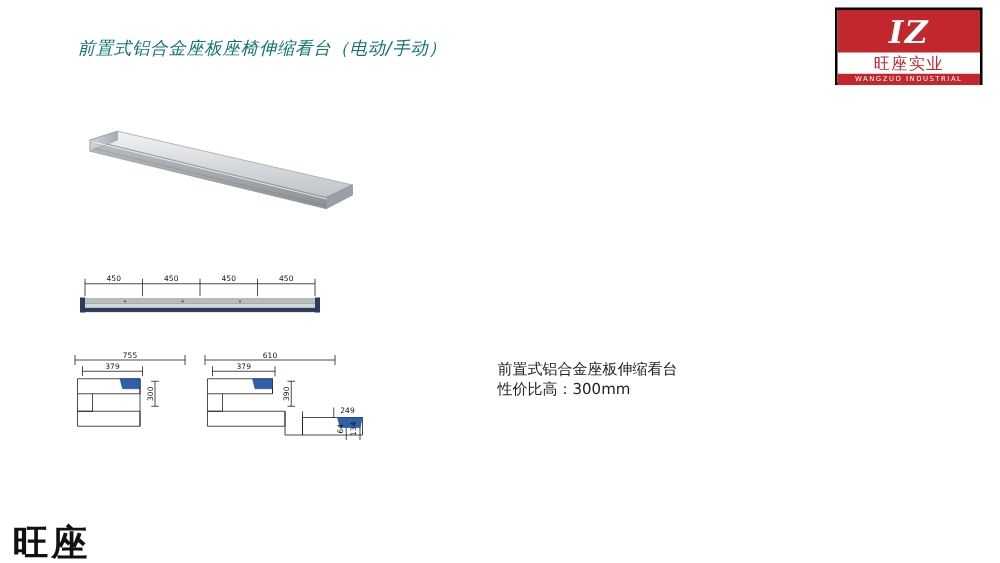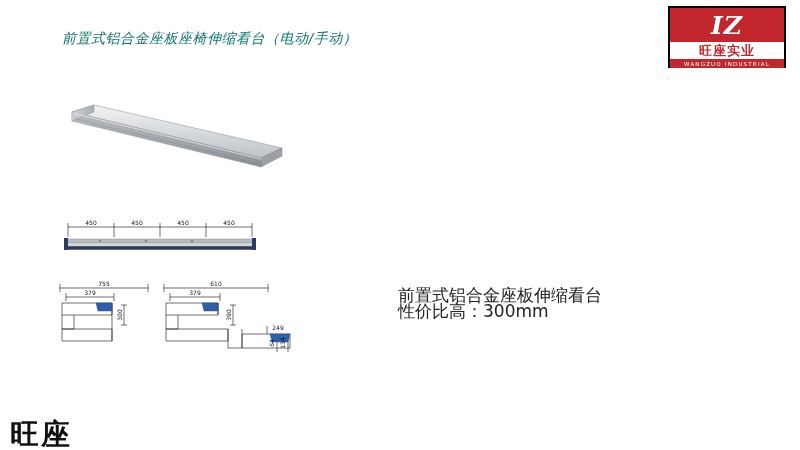--- a/index.html
+++ b/index.html
@@ -44,21 +44,21 @@
     justify-content: center;
     font-style: italic;
   }
   .logo-mid {
     height: 17px;
     display: flex;
     align-items: center;
     justify-content: center;
     color: #c1272d;
     font-size: 13px;
-    font-weight: bold;
+    font-weight: normal;
     letter-spacing: 1px;
   }
   .logo-bottom {
     height: 9px;
     background: #c1272d;
     color: #ffffff;
     font-size: 5.5px;
     letter-spacing: 1.2px;
     display: flex;
     align-items: center;
@@ -114,21 +114,21 @@
     height: 92px;
   }
 
   
   .spec {
     position: absolute;
     left: 398px;
     top: 288px;
     width: 320px;
     color: #222222;
-    font-size: 17px;
+    font-size: 12px;
     line-height: 15.5px;
   }
   .spec .line { white-space: nowrap; }
   .spec .para {
     text-indent: 2em;
     text-align: justify;
     line-height: 15.5px;
   }
   svg text {
     font-family: "DejaVu Sans", "Liberation Sans", sans-serif;

